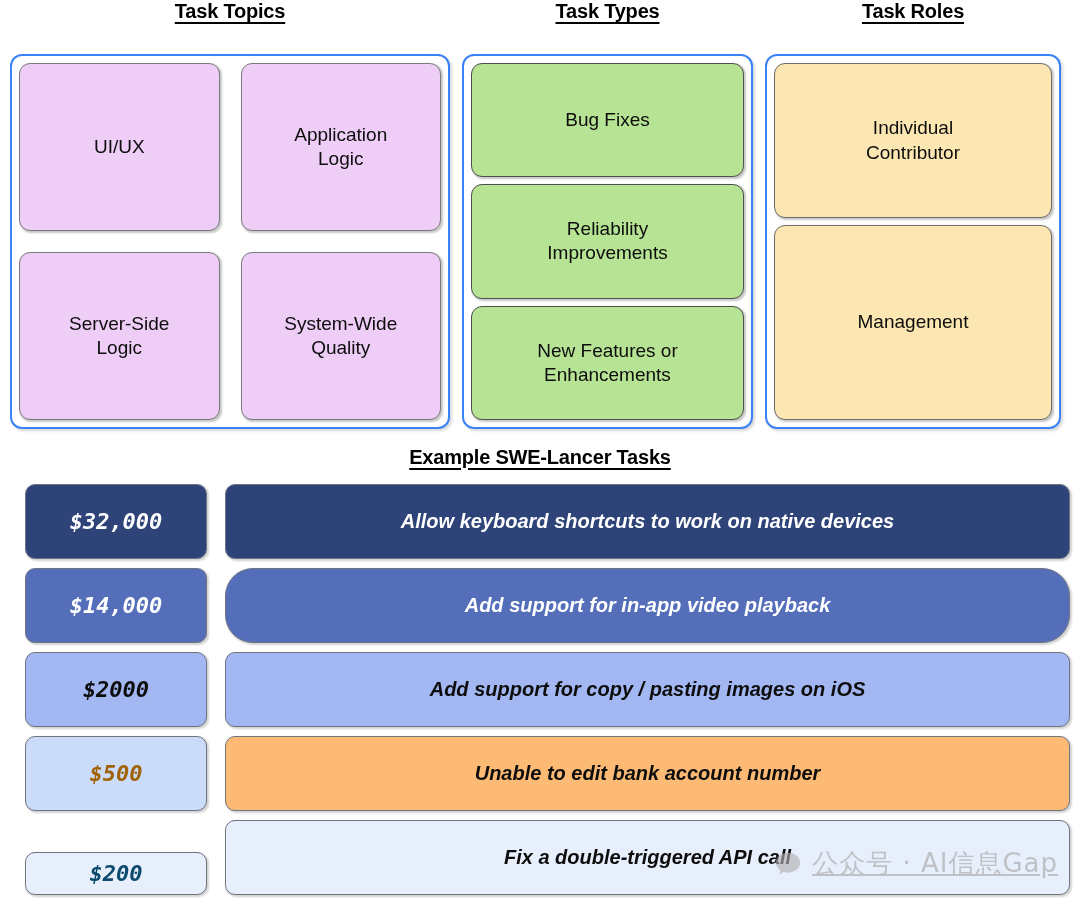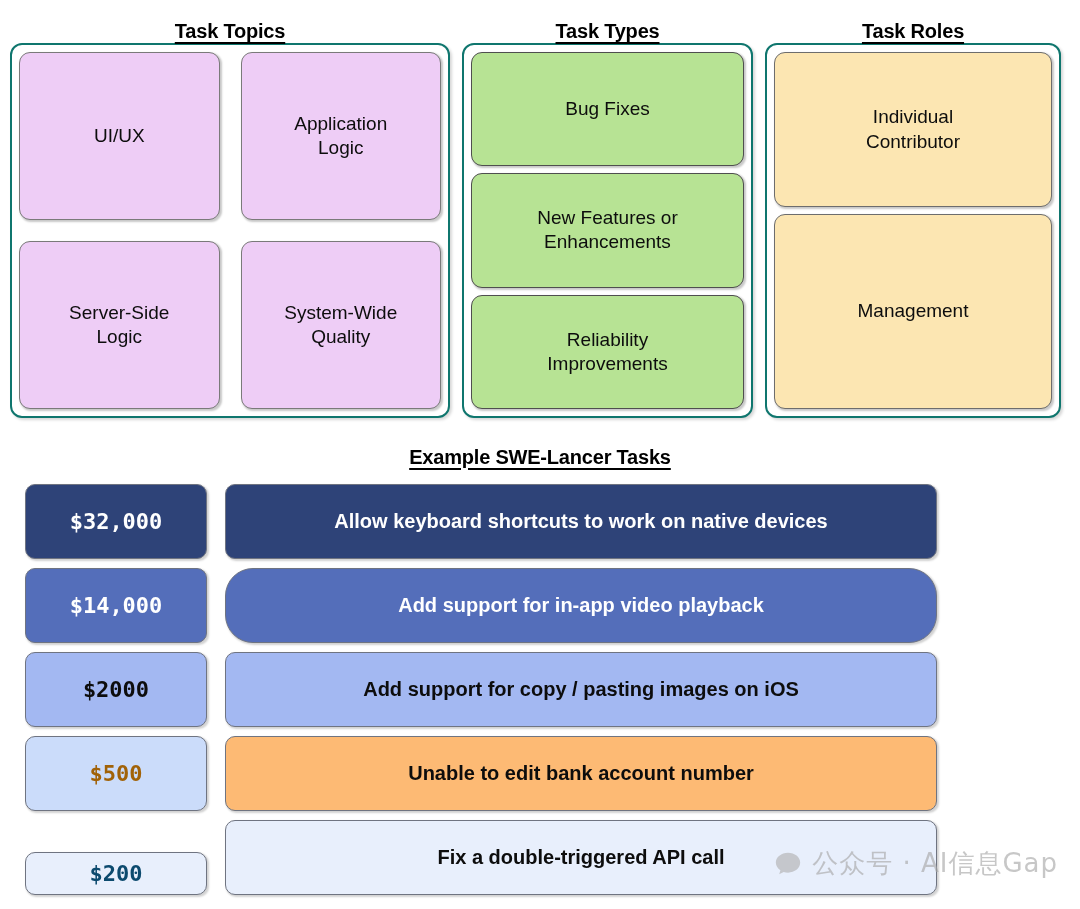--- a/index.html
+++ b/index.html
@@ -34,24 +34,24 @@
   }
 
   .panel-col {
     position: absolute;
     top: 0;
   }
   .panel-col.topics { left: 10px;  width: 440px; }
   .panel-col.types  { left: 462px; width: 291px; }
   .panel-col.roles  { left: 765px; width: 296px; }
 
-  .panel-title-wrap { height: 43px; display: flex; align-items: flex-end; justify-content: center; }
+  .panel-title-wrap { height: 54px; display: flex; align-items: flex-start; justify-content: center; }
 
   .panel-box {
-    border: 2px solid #0f766e;
+    border: 2px solid #3b82f6;
     border-radius: 12px;
     background: #ffffff;
     box-shadow: 2px 2px 3px rgba(0,0,0,0.16);
     padding: 7px;
     height: 375px;
   }
 
   
   .grid-2x2 {
     display: grid;
@@ -96,21 +96,22 @@
     height: 477px;
   }
   .tasks-title-wrap {
     height: 50px;
     display: flex; align-items: center; justify-content: center;
   }
 
   .task-rows {
     position: absolute;
     left: 25px; top: 52px;
-    width: 912px;
+    width: 1045px;
+    font-style: italic;
   }
 
   .task-row {
     display: flex;
     align-items: stretch;
     gap: 18px;
     margin-bottom: 9px;
     height: 75px;
   }
 
@@ -154,20 +155,21 @@
     pointer-events: none;
     opacity: 0.62;
   }
   .wm-bubble { width: 30px; height: 30px; flex: 0 0 30px; }
   .wm-text {
     font-size: 26px;
     color: #a6a6a6;
     font-family: "DejaVu Sans", sans-serif;
     letter-spacing: 1px;
     white-space: nowrap;
+    text-decoration: underline;
   }
 </style>
 </head>
 <body>
 
 <div class="top-area">
 
   <div class="panel-col topics">
     <div class="panel-title-wrap">
       <div class="section-title">Task Topics</div>
@@ -182,22 +184,22 @@
     </div>
   </div>
 
   <div class="panel-col types">
     <div class="panel-title-wrap">
       <div class="section-title">Task Types</div>
     </div>
     <div class="panel-box">
       <div class="stack">
         <div class="card green flex-1">Bug Fixes</div>
+        <div class="card green flex-1">Reliability<br>Improvements</div>
         <div class="card green flex-1">New Features or<br>Enhancements</div>
-        <div class="card green flex-1">Reliability<br>Improvements</div>
       </div>
     </div>
   </div>
 
   <div class="panel-col roles">
     <div class="panel-title-wrap">
       <div class="section-title">Task Roles</div>
     </div>
     <div class="panel-box">
       <div class="stack">

